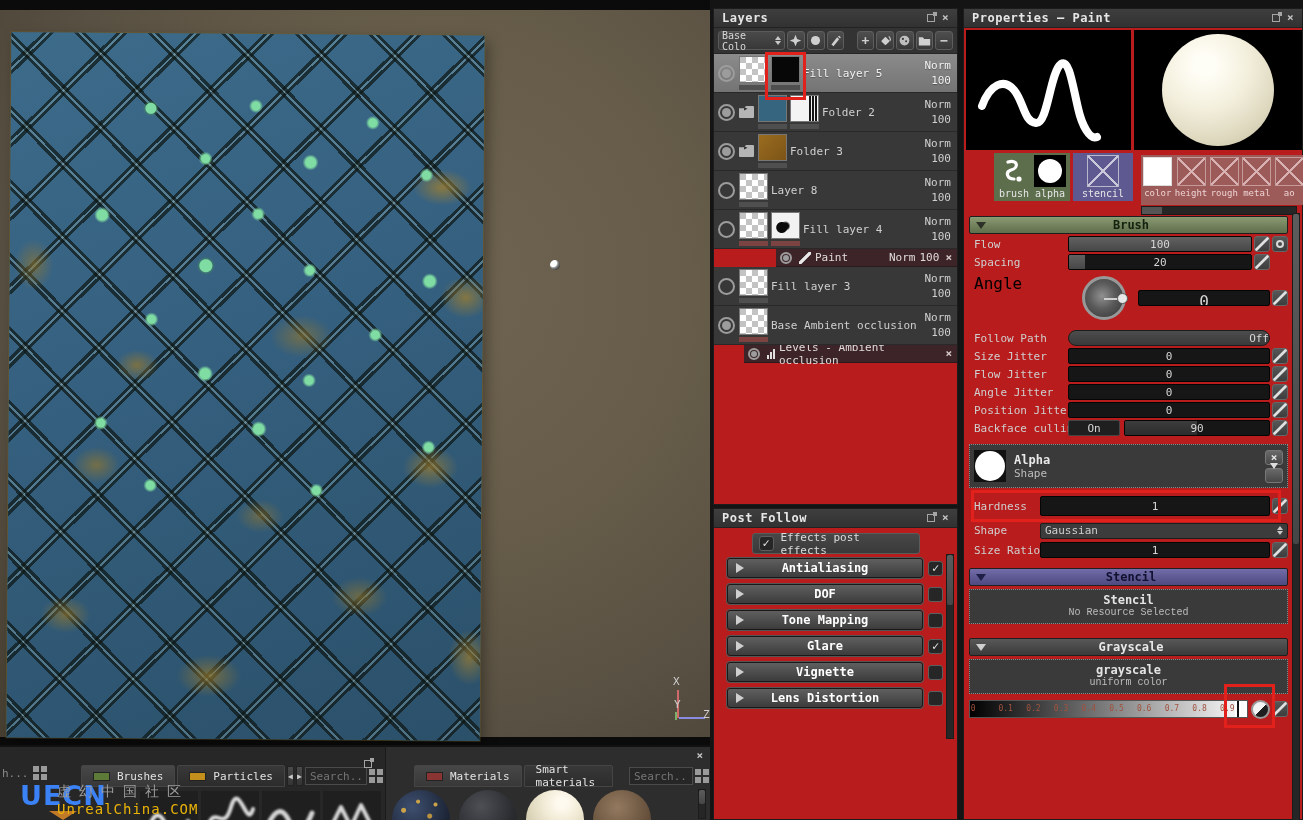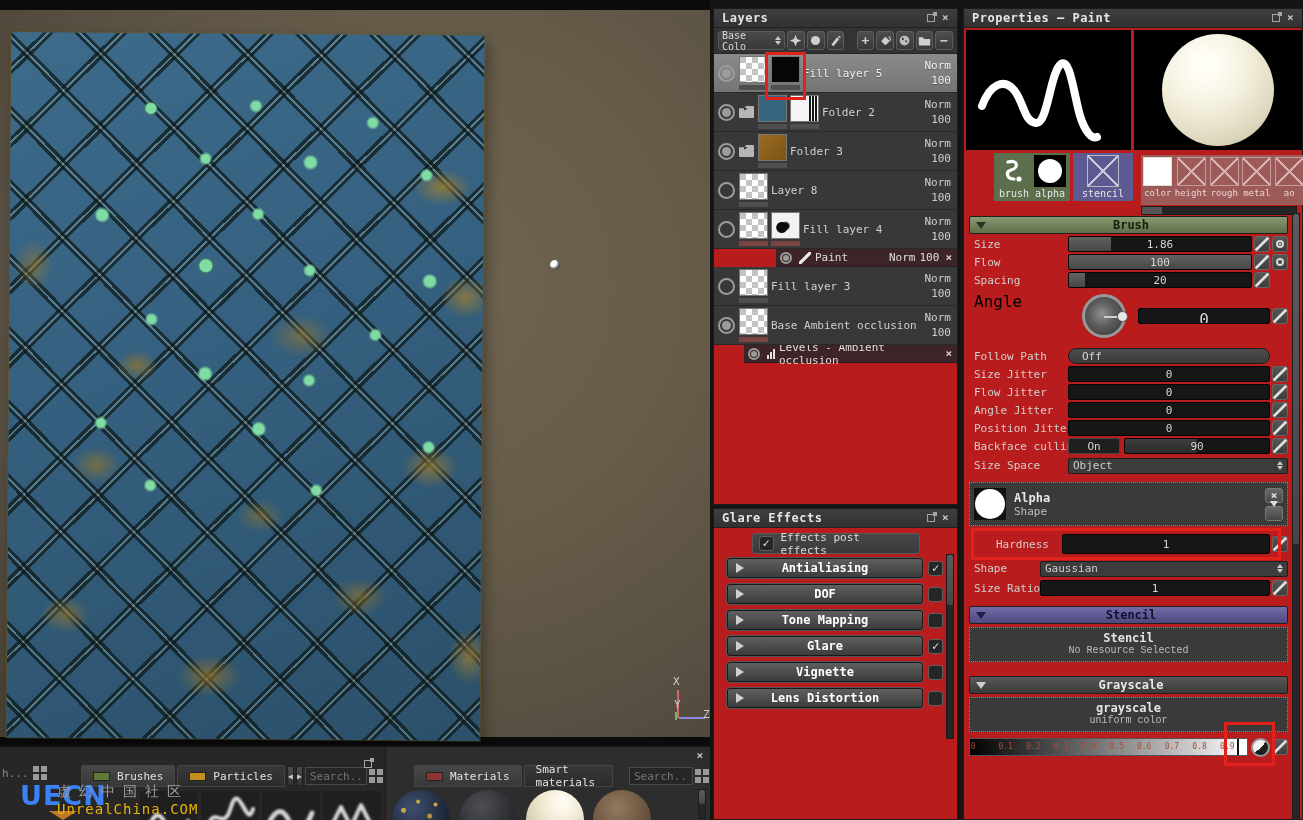--- a/index.html
+++ b/index.html
@@ -222,21 +222,21 @@
   .slider { flex:1; height:16px; background:#161616; border:1px solid #050505; border-radius:2px; position:relative; overflow:hidden; }
   .slider .fill { position:absolute; left:0; top:0; bottom:0; background:linear-gradient(#616161,#474747); }
   .slider .sval { position:absolute; left:0; right:0; top:1px; text-align:center; color:#d6d6d6; }
   .mini { width:16px; height:16px; margin-left:2px; flex:none; background:linear-gradient(#575757,#3d3d3d);
     border:1px solid #666; border-radius:3px; position:relative; }
   .mini.pencil { background-image:linear-gradient(135deg, transparent 42%, #e0e0e0 44% 56%, transparent 58%),
                                   linear-gradient(#575757,#3d3d3d); }
   .mini.ring::after { content:""; position:absolute; inset:3px; border:2px solid #d8d8d8; border-radius:50%; }
   .mini.ring.fill::after { background:radial-gradient(circle,#bbb 40%,transparent 41%); }
   .wide { flex:1; height:16px; background:linear-gradient(#4c4c4c,#3a3a3a); border:1px solid #1d1d1d; border-radius:8px;
-    color:#d8d8d8; text-align:left; line-height:15px;padding-left:13px; }
+    color:#d8d8d8; text-align:right; line-height:15px;padding-left:13px; }
   .ddown { flex:1; height:16px; background:#3c3c3c; border:1px solid #1d1d1d; border-radius:2px; color:#cfcfcf;
     display:flex; align-items:center; padding:0 4px; }
   .onbtn { width:52px; height:16px; background:#1f1f1f; border:1px solid #444; border-radius:2px; color:#d8d8d8;
     text-align:center; line-height:15px; margin-right:4px; flex:none; }
   #angle-block { display:flex; align-items:center; margin:2px 14px 6px 10px; height:52px; position:relative; }
   #angle-block .plabel { align-self:flex-start; margin-top:2px; }
   .dial { width:44px; height:44px; border-radius:50%; border:3px solid #989898; margin-left:14px;
     background:radial-gradient(circle at 45% 45%, #909090 0%, #5a5a5a 45%, #333 100%); position:relative; flex:none; }
   .dial::after { content:""; position:absolute; right:-5px; top:50%; width:9px; height:9px; margin-top:-5px;
     background:#e8e8e8; border:1px solid #555; border-radius:50%; }
@@ -540,21 +540,21 @@
         <i style="height:10px"></i>
       </span>
     <span>Levels - Ambient occlusion</span>
     <span class="sub-spacer"></span>
     <span class="x">×</span>
   </div>
 </div>
 
 <div class="panel" id="post-panel">
   <div class="phead">
-    <span>Glare Effects</span>
+    <span>Post Follow</span>
     <span class="wbtns">
       <span class="popout"></span>
       <span class="xclose">×</span>
     </span>
   </div>
   <div id="activate-box">
     <span class="chk">✓</span>
     <span>Effects post effects</span>
   </div>
 
@@ -674,29 +674,20 @@
   <div id="hscroll">
       <div class="thumb"></div>
     </div>
 
   <div class="sechead green" style="margin-top:8px;">
     <span class="tri"></span>
     <span class="t">Brush</span>
   </div>
 
   <div class="prow">
-    <span class="plabel">Size</span>
-    <div class="slider">
-      <div class="fill" style="width:23%;"></div>
-      <span class="sval">1.86</span>
-    </div>
-    <span class="mini pencil"></span>
-    <span class="mini ring fill"></span>
-  </div>
-  <div class="prow">
     <span class="plabel">Flow</span>
     <div class="slider">
       <div class="fill" style="width:100%;"></div>
       <span class="sval">100</span>
     </div>
     <span class="mini pencil"></span>
     <span class="mini ring"></span>
   </div>
   <div class="prow" style="margin-right:32px;">
     <span class="plabel">Spacing</span>
@@ -751,45 +742,35 @@
   </div>
   <div class="prow">
     <span class="plabel">Backface culling</span>
     <span class="onbtn">On</span>
     <div class="slider">
       <div class="fill" style="width:50%; background:linear-gradient(#3c3c3c,#2c2c2c);"></div>
       <span class="sval">90</span>
     </div>
     <span class="mini pencil"></span>
   </div>
-  <div class="prow" style="height:17px; margin-top:3px;">
-    <span class="plabel">Size Space</span>
-    <div class="ddown">
-      <span>Object</span>
-      <span class="updown">
-          <i class="u"></i>
-          <i class="d"></i>
-        </span>
-    </div>
-  </div>
 
   <div class="alpha-head">
     <span class="circ"></span>
     <span class="tt">
       <div class="t1">Alpha</div>
       <div class="t2">Shape</div>
     </span>
     <span class="btncol">
       <span class="sqbtn">×</span>
       <span class="sqbtn"><span class="dtri"></span></span>
     </span>
   </div>
 
   <div class="prow" style="height:24px; margin-top:6px;">
-    <span class="plabel" style="width:66px;margin-left:22px;">Hardness</span>
+    <span class="plabel" style="width:66px;">Hardness</span>
     <div class="slider" style="height:20px;">
       <span class="sval" style="top:3px;">1</span>
     </div>
     <span class="mini pencil"></span>
     <span class="anno" style="left:-3px; right:7px; top:-4px; bottom:-4px;"></span>
   </div>
   <div class="prow" style="height:17px; margin-top:4px;">
     <span class="plabel" style="width:66px;">Shape</span>
     <div class="ddown">
       <span>Gaussian</span>

